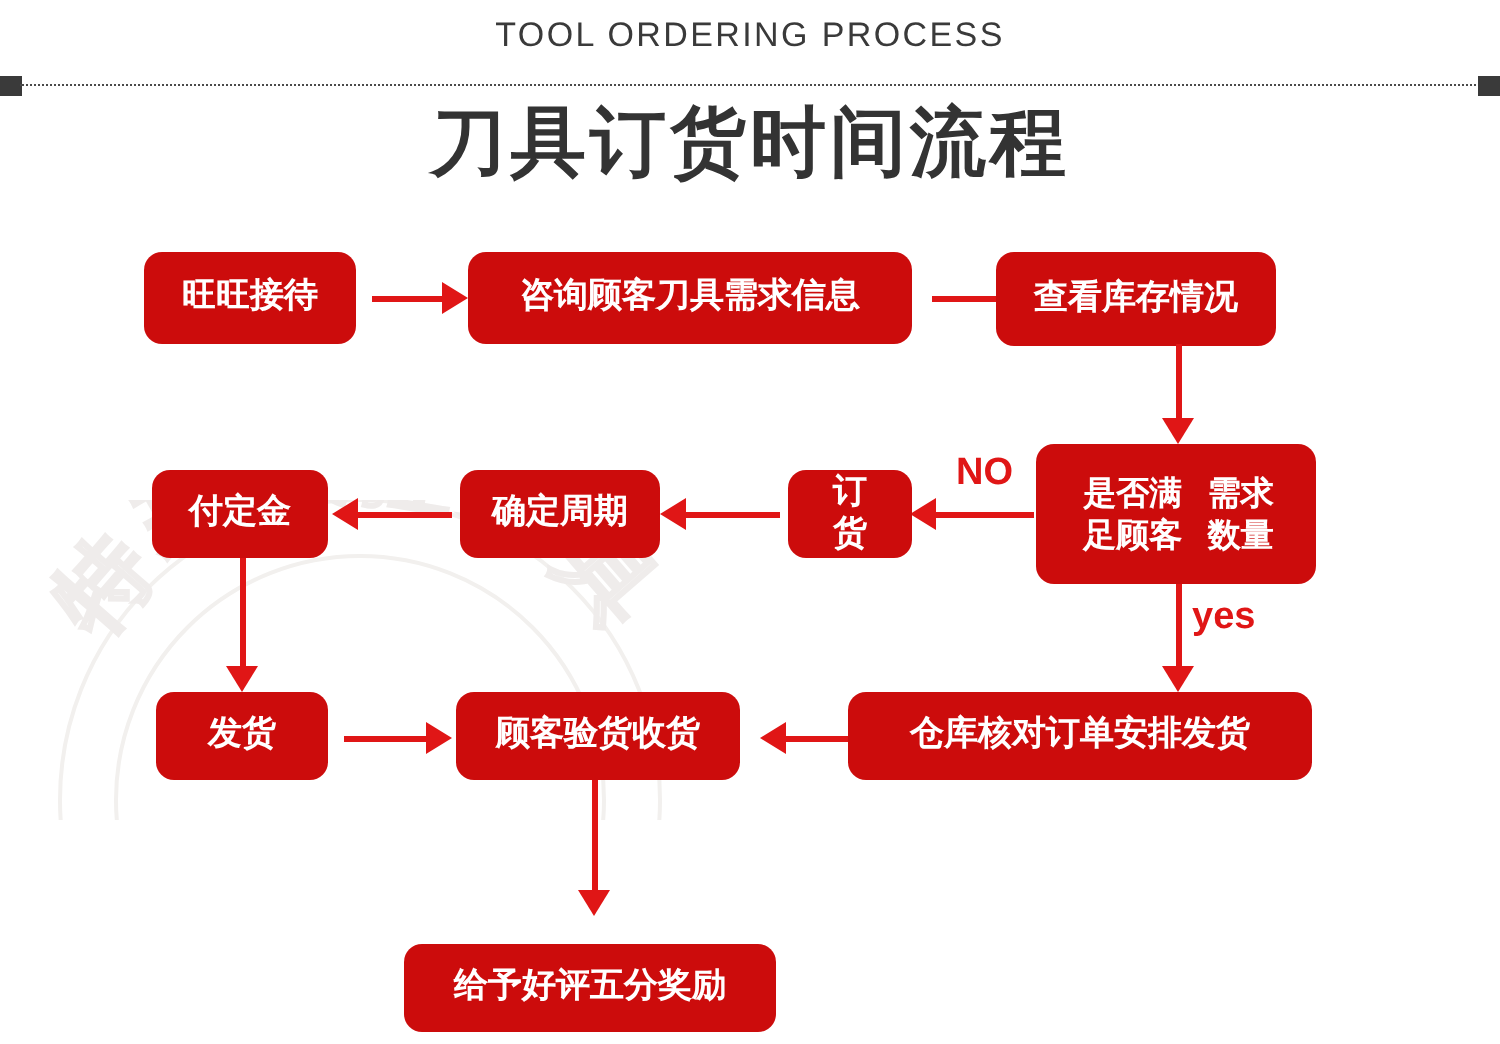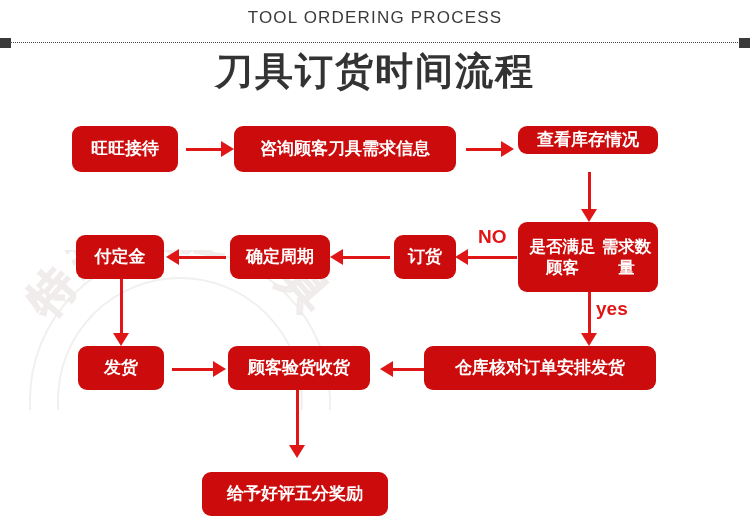--- a/index.html
+++ b/index.html
@@ -84,21 +84,21 @@
     border-radius: 9px;
     display: flex;
     align-items: center;
     justify-content: center;
     text-align: center;
     font-weight: bold;
     font-size: 17px;
     line-height: 1.25;
     font-family: "DejaVu Sans", "Liberation Sans", sans-serif;
     box-sizing: border-box;
-    padding: 2px 6px;
+    padding: 2px 16px;
   }
   .node.two-line { font-size: 16.5px; line-height: 1.3; }
 
   
   .arrow { position: absolute; }
   .arrow .shaft { position: absolute; background: #e01616; }
   .arrow .head  { position: absolute; width: 0; height: 0; }
 
   
   .arrow.right .shaft { height: 3px; top: 50%; margin-top: -1.5px; left: 0; }
@@ -168,21 +168,21 @@
       <div class="head"></div>
   </div>
 
   <div class="node" style="left:234px; top:126px; width:222px; height:46px;">咨询顾客刀具需求信息</div>
 
   <div class="arrow right" style="left:466px; top:140px; width:48px; height:18px;">
     <div class="shaft" style="width:36px;"></div>
       <div class="head"></div>
   </div>
 
-  <div class="node" style="left:518px; top:126px; width:140px; height:28px;">查看库存情况</div>
+  <div class="node" style="left:498px; top:126px; width:140px; height:47px;">查看库存情况</div>
 
   <div class="arrow down" style="left:580px; top:172px; width:18px; height:50px;">
     <div class="shaft" style="height:39px;"></div>
       <div class="head"></div>
   </div>
 
   <div class="node two-line" style="left:518px; top:222px; width:140px; height:70px; flex-direction:row;">
     <span>是否满足顾客</span>
     <span>需求数量</span>
   </div>

